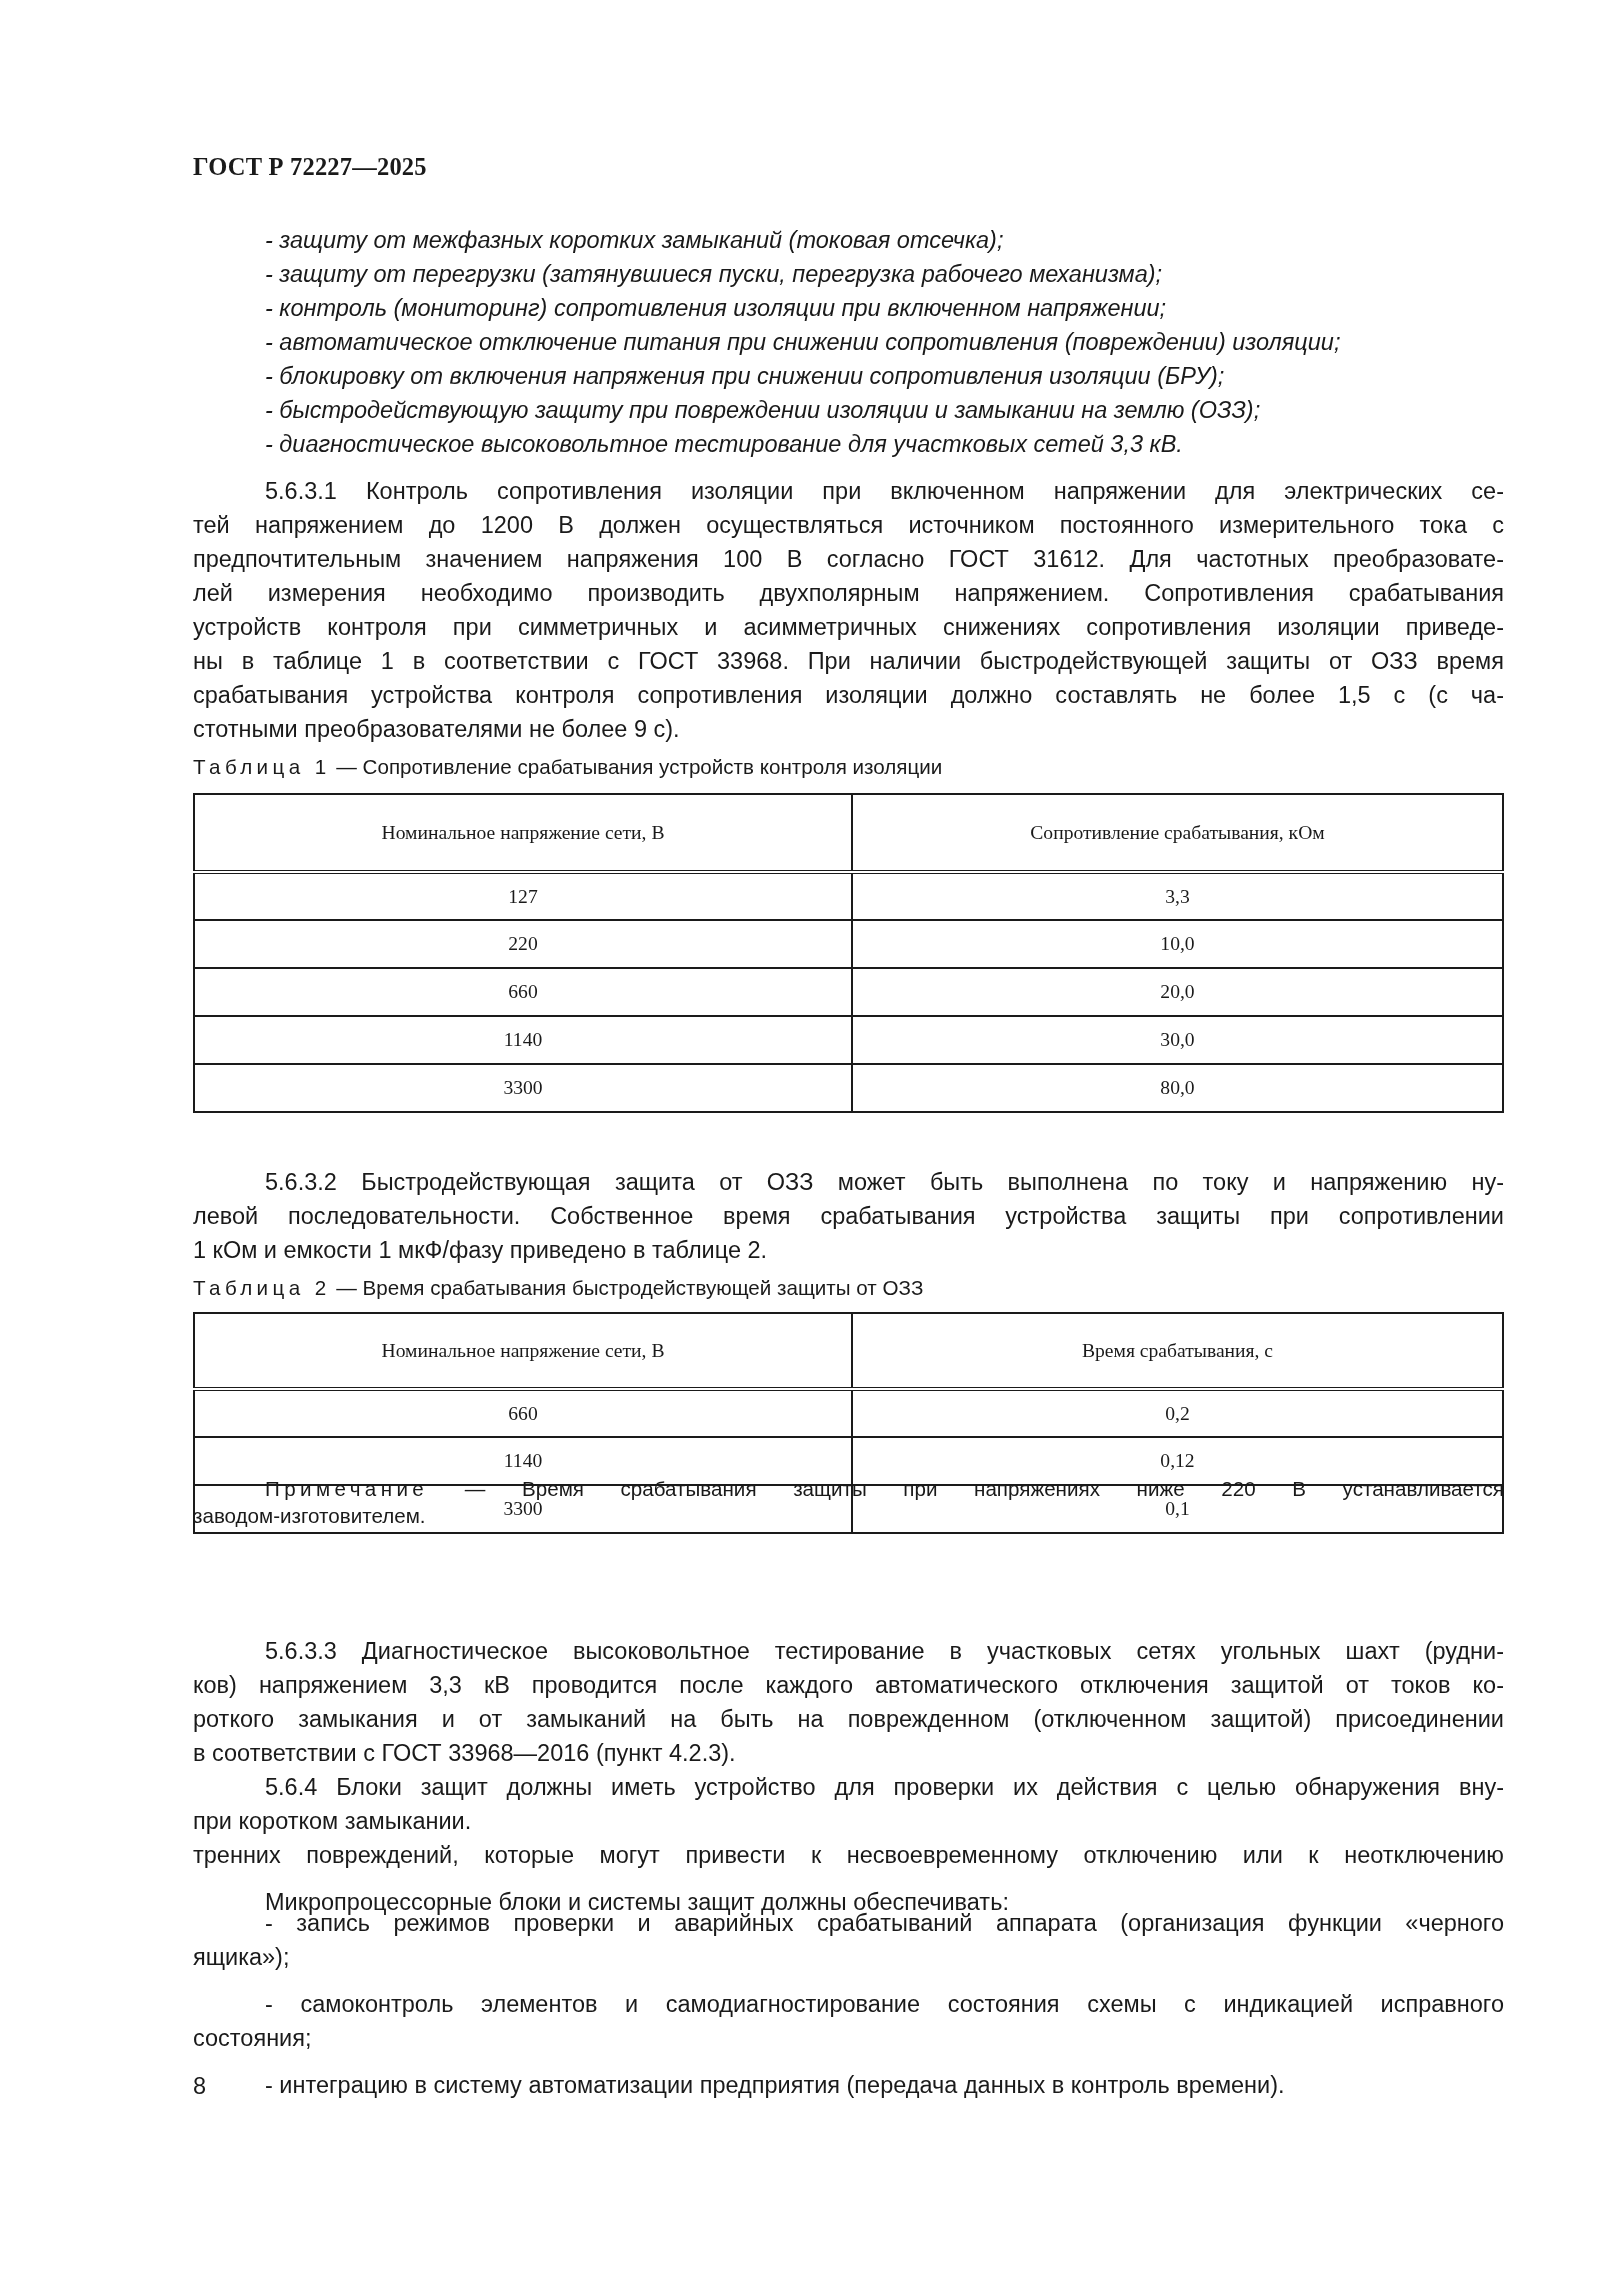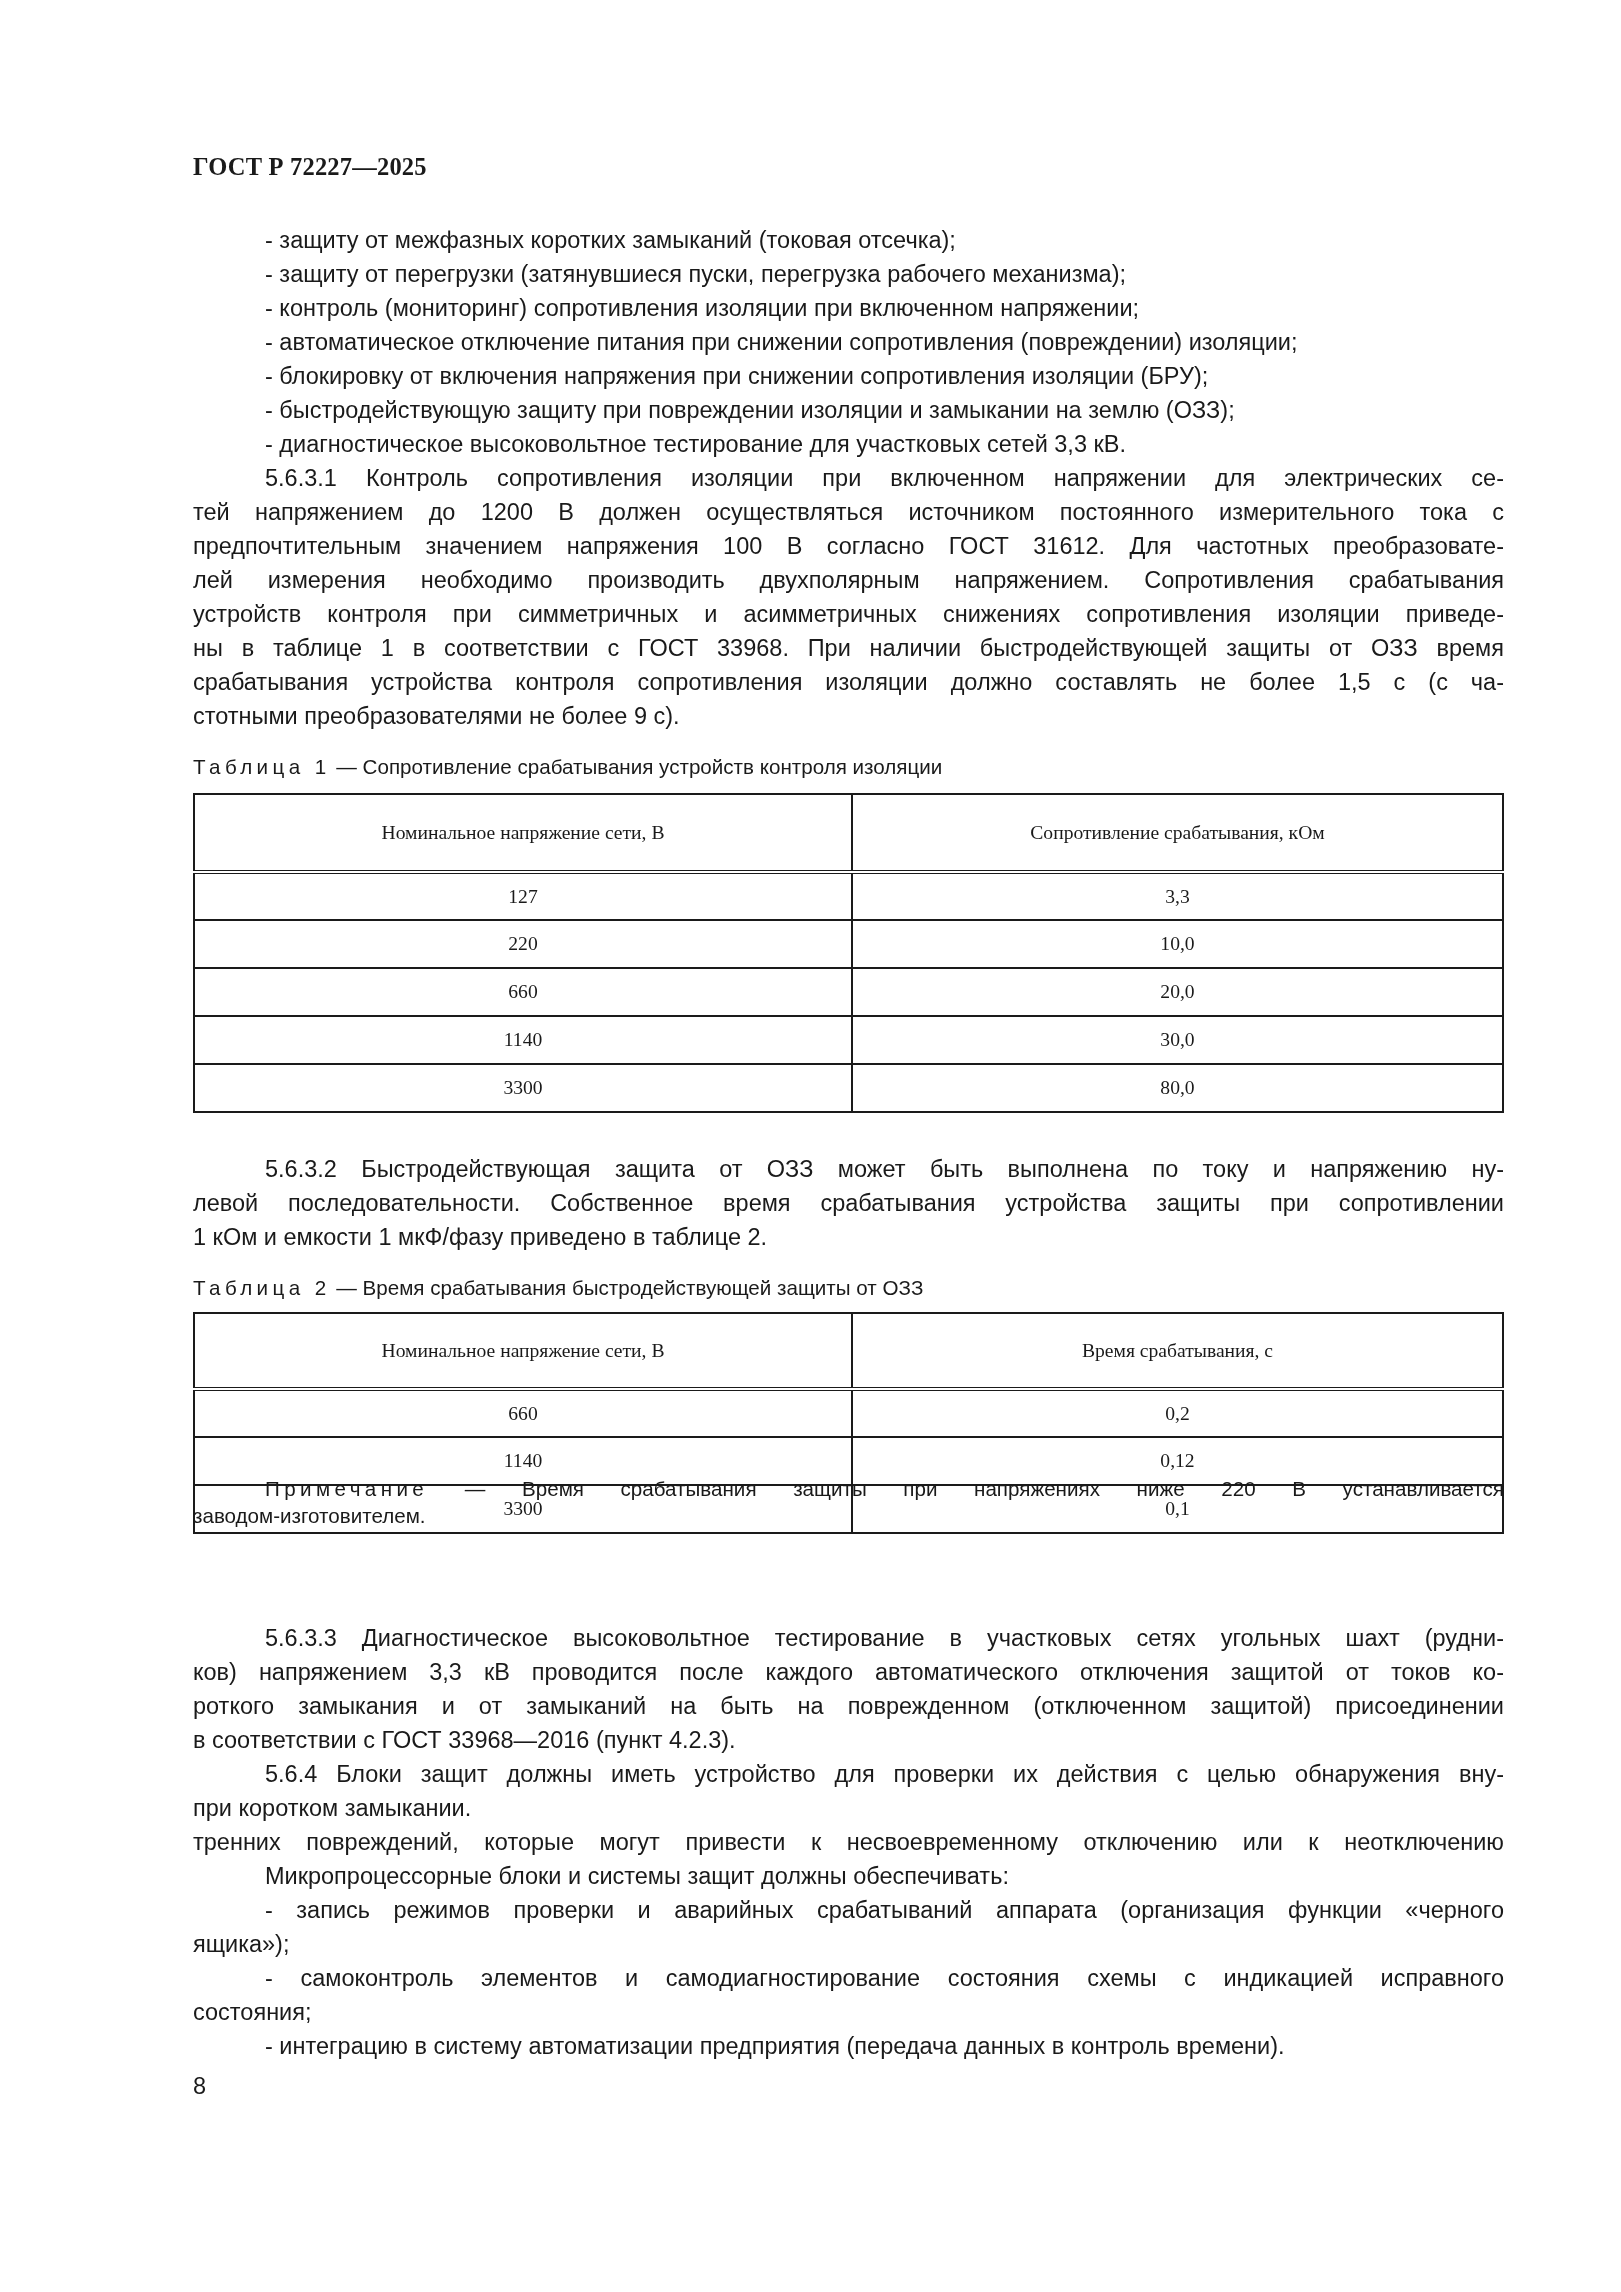--- a/index.html
+++ b/index.html
@@ -3,22 +3,22 @@
 <meta charset="utf-8">
 <style>
   html, body { margin: 0; padding: 0; background: #ffffff; }
   body { width: 1621px; height: 2293px; position: relative; overflow: hidden;
          font-family: "Liberation Sans", "DejaVu Sans", sans-serif; color: #1a1a1a; }
   .page { position: absolute; left: 0; top: 0; width: 1621px; height: 2293px; background: #fff; }
   .header { position: absolute; left: 193px; top: 153px; font-size: 24.5px; font-weight: bold; letter-spacing: 0.2px; font-family: Liberation Serif, serif; }
   .block { position: absolute; left: 193px; width: 1311px; font-size: 23.5px; line-height: 34px; }
   .line { display: block; white-space: nowrap; height: 34px; }
   .justify { text-align: justify; text-align-last: justify; white-space: normal; }
-  .indent { padding-left: 72px; }
-  .bullet-item { display: block; padding-left: 72px; height: 34px; white-space: nowrap; }
+  .indent { padding-left: 72px; margin-top: 13px; }
+  .bullet-item { display: block; padding-left: 72px; height: 34px; white-space: nowrap; font-style: italic; }
   .caption { position: absolute; left: 193px; font-size: 20.6px; white-space: nowrap; }
   .spaced { letter-spacing: 4.4px; }
   table.t { position: absolute; left: 193px; width: 1311px; border-collapse: collapse; font-size: 19.6px; }
   table.t td, table.t th { border: 2.9px solid #1a1a1a; text-align: center; font-weight: normal; padding: 0; font-family: Liberation Serif, serif; }
   table.t th { border-bottom: 4.9px double #1a1a1a; }
   table.t td { border-top-width: 2.9px; }
   .note { position: absolute; left: 193px; width: 1311px; font-size: 20.6px; line-height: 26.5px; }
   .pagenum { position: absolute; left: 193px; top: 2073px; font-size: 23.5px; }
 </style>
 </head>

